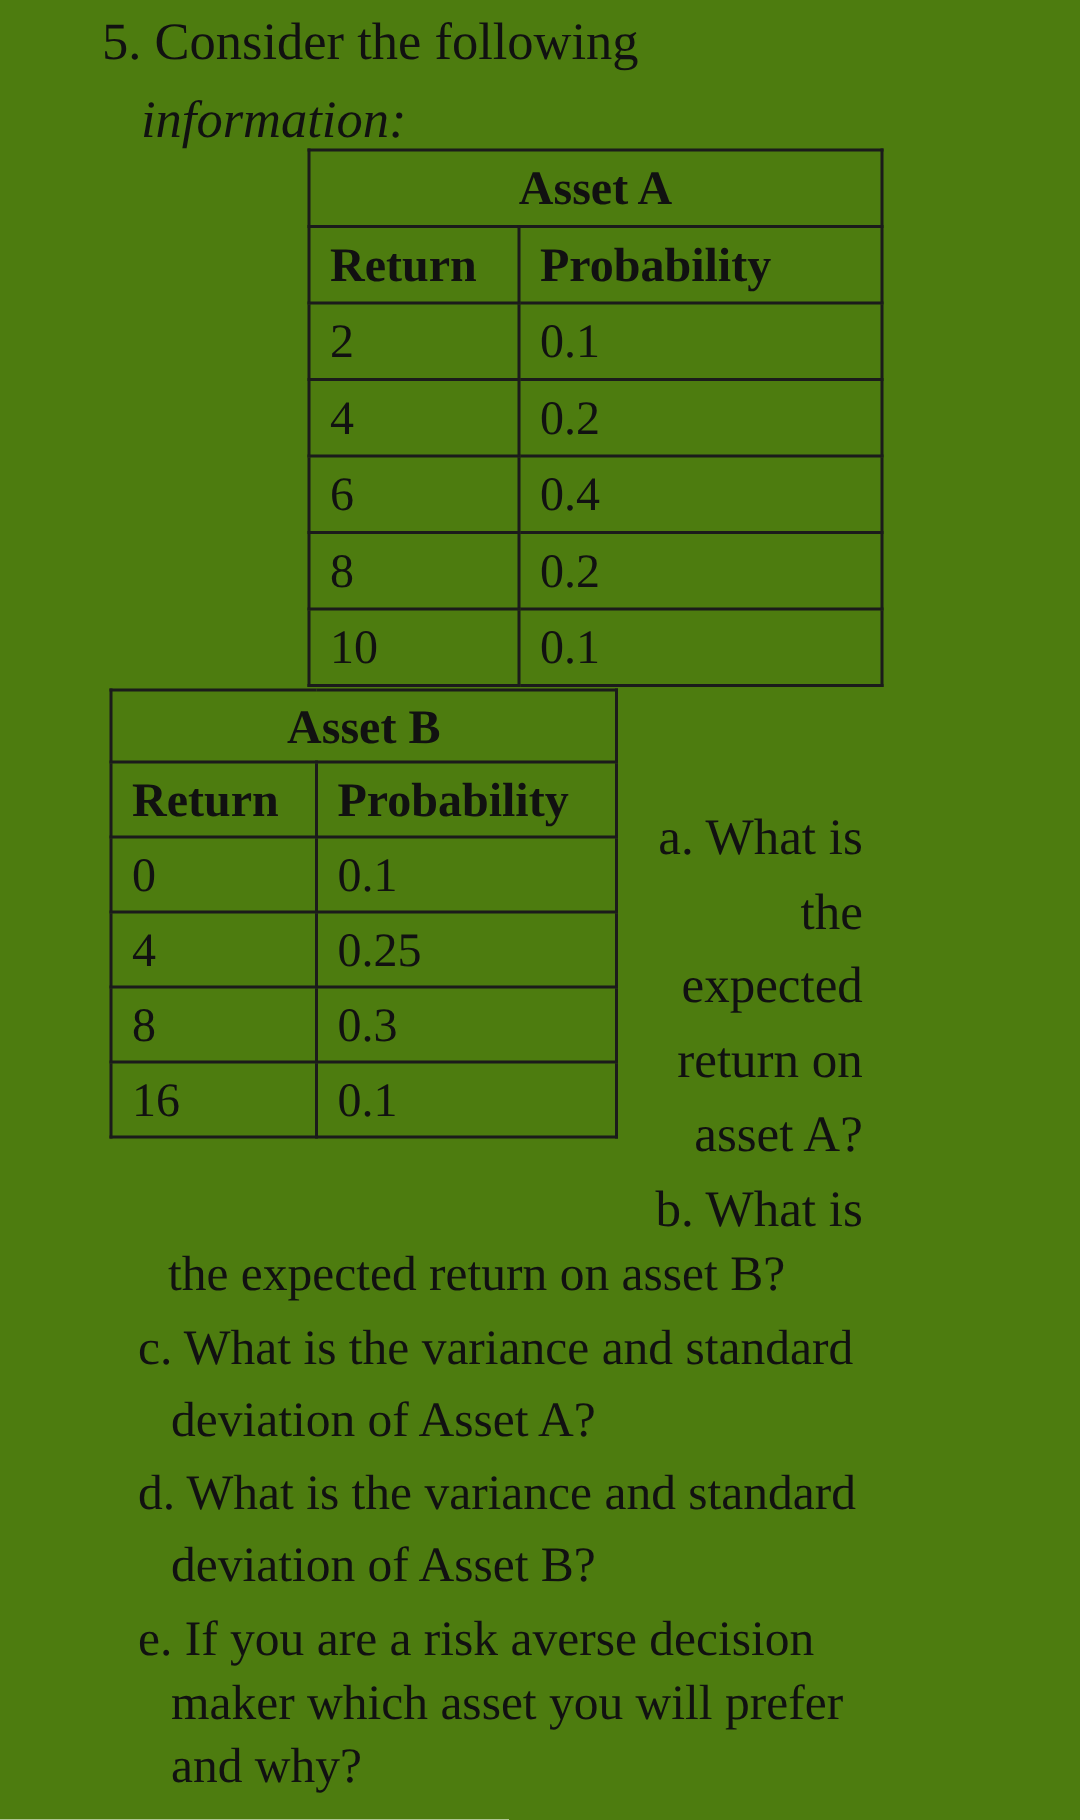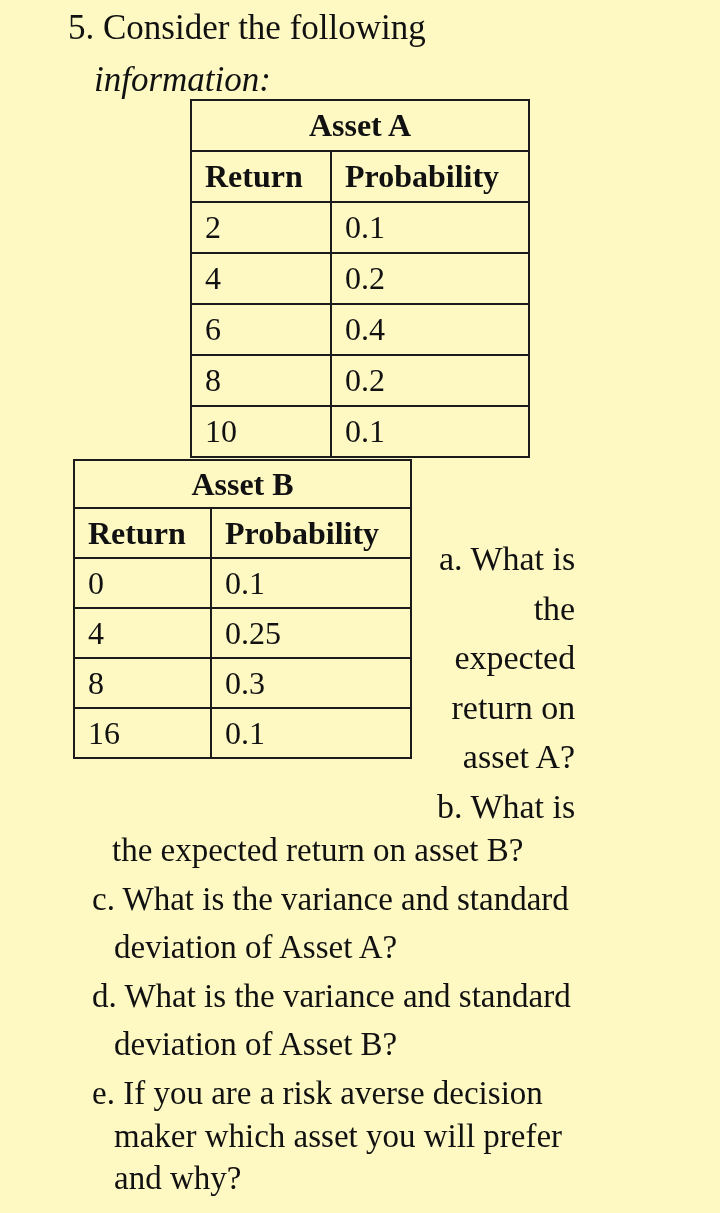--- a/index.html
+++ b/index.html
@@ -1,19 +1,19 @@
 <!DOCTYPE html>
 <html><head>
 <meta charset="utf-8">
 <style>
   html,body{margin:0;padding:0;background:#ffffff;}
   .page{
     position:relative;
     width:720px;height:1213px;
-    background:#fef9c3;
+    background:#4d7c0f;
     overflow:hidden;
     font-family:"Liberation Serif","DejaVu Serif",serif;
     color:#111111;
   }
   .abs{position:absolute;white-space:nowrap;}
 
   
   .intro1{left:68px;top:8px;font-size:35px;}
   .intro2{left:94px;top:60px;font-size:35px;font-style:italic;}
 
@@ -31,21 +31,21 @@
     vertical-align:middle;
     overflow:hidden;
   }
   table.tbl td.title{
     text-align:center;
     font-weight:bold;
     padding:0;
   }
   table.tbl td.hdr{font-weight:bold;}
 
-  #tableA{left:190px;top:99px;width:340px;}
+  #tableA{left:205px;top:99px;width:384px;}
   #tableA col.c1{width:140px;}
   #tableA tr{height:51px;}
 
   #tableB{left:73px;top:459px;width:339px;}
   #tableB col.c1{width:137px;}
   #tableB tr{height:50px;}
   #tableB tr.trow{height:48px;}
 
   
   .sidecol{

